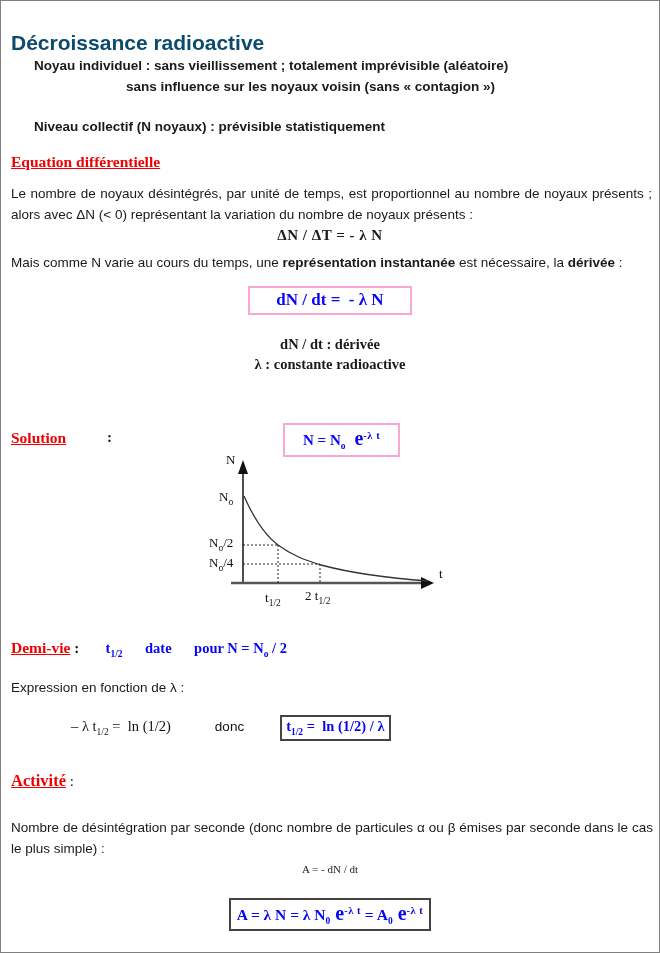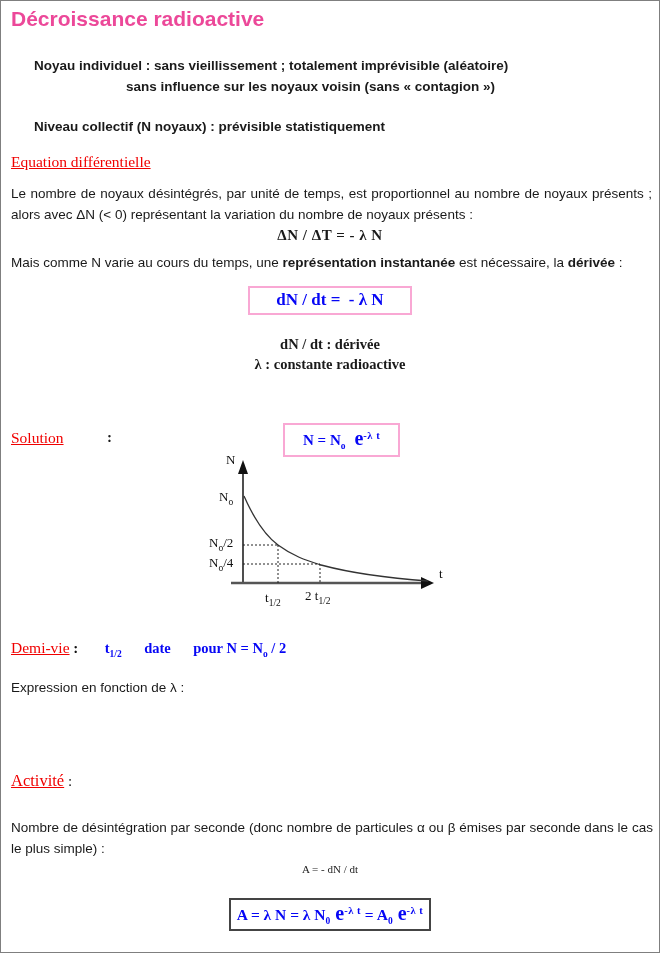--- a/index.html
+++ b/index.html
@@ -4,25 +4,25 @@
 <style>
   html,body { margin:0; padding:0; background:#fff; }
   .page {
     position:relative; width:660px; height:953px; box-sizing:border-box;
     background:#ffffff; border:1.5px solid #7f7f7f; overflow:hidden;
     font-family:"Liberation Sans", sans-serif; color:#1a1a1a;
   }
   .abs { position:absolute; }
   .center-row { left:0; right:0; text-align:center; }
 
-  .doc-title { font-size:21px; font-weight:bold; color:#ec4899; }
+  .doc-title { font-size:21px; font-weight:bold; color:#0c4a6e;margin-top:24px; }
   .intro { font-size:13.5px; font-weight:bold; white-space:nowrap; }
 
   .red-heading {
-    font-family:"Liberation Serif", serif; font-weight:normal; color:#f00000;
+    font-family:"Liberation Serif", serif; font-weight:bold; color:#f00000;
     text-decoration:underline; text-decoration-color:#f00000;
   }
   .h-15 { font-size:15.5px; }
   .h-16 { font-size:16.5px; }
   .heading-colon { color:#111; text-decoration:none; font-family:"Liberation Serif", serif; font-weight:bold; }
 
   .body-text { font-size:13.5px; line-height:21px; }
   .justify { text-align:justify; }
 
   .serif { font-family:"Liberation Serif", serif; }
@@ -123,20 +123,23 @@
 
   <div class="abs" style="top:638px; left:10px; white-space:nowrap;">
     <span class="red-heading h-15">Demi-vie</span><span class="heading-colon" style="font-size:15px;"> :</span>
     <span class="dv-blue gap-lg"><span>t</span><sub class="small">1/2</sub></span>
     <span class="dv-blue gap-md">date</span>
     <span class="dv-blue gap-md"><span>pour N = N</span><sub class="small">o</sub><span> / 2</span></span>
   </div>
 
   <div class="abs body-text" style="top:676px; left:10px;text-align:center;">Expression en fonction de λ :</div>
 
+  <div class="abs eq-row" style="top:714px; left:70px; white-space:nowrap;">
+    <span><span>– λ t</span><sub class="small">1/2</sub><span> = &nbsp;ln (1/2)</span></span><span class="donc">donc</span><span class="boxed box-dark box-thalf"><span>t</span><sub class="small">1/2</sub><span> = &nbsp;ln (1/2) / λ</span></span>
+  </div>
 
   <div class="abs" style="top:770px; left:10px;">
     <span class="red-heading h-16">Activité</span><span class="serif" style="font-size:15px;"> :</span>
   </div>
 
   <div class="abs body-text justify" style="top:816px; left:10px; width:642px;">Nombre de désintégration par seconde (donc nombre de particules α ou β émises par seconde dans le cas le plus simple) :</div>
 
   <div class="abs center-row formula-plain" style="top:862px;">
     <span>A = - dN / dt</span>
   </div>

